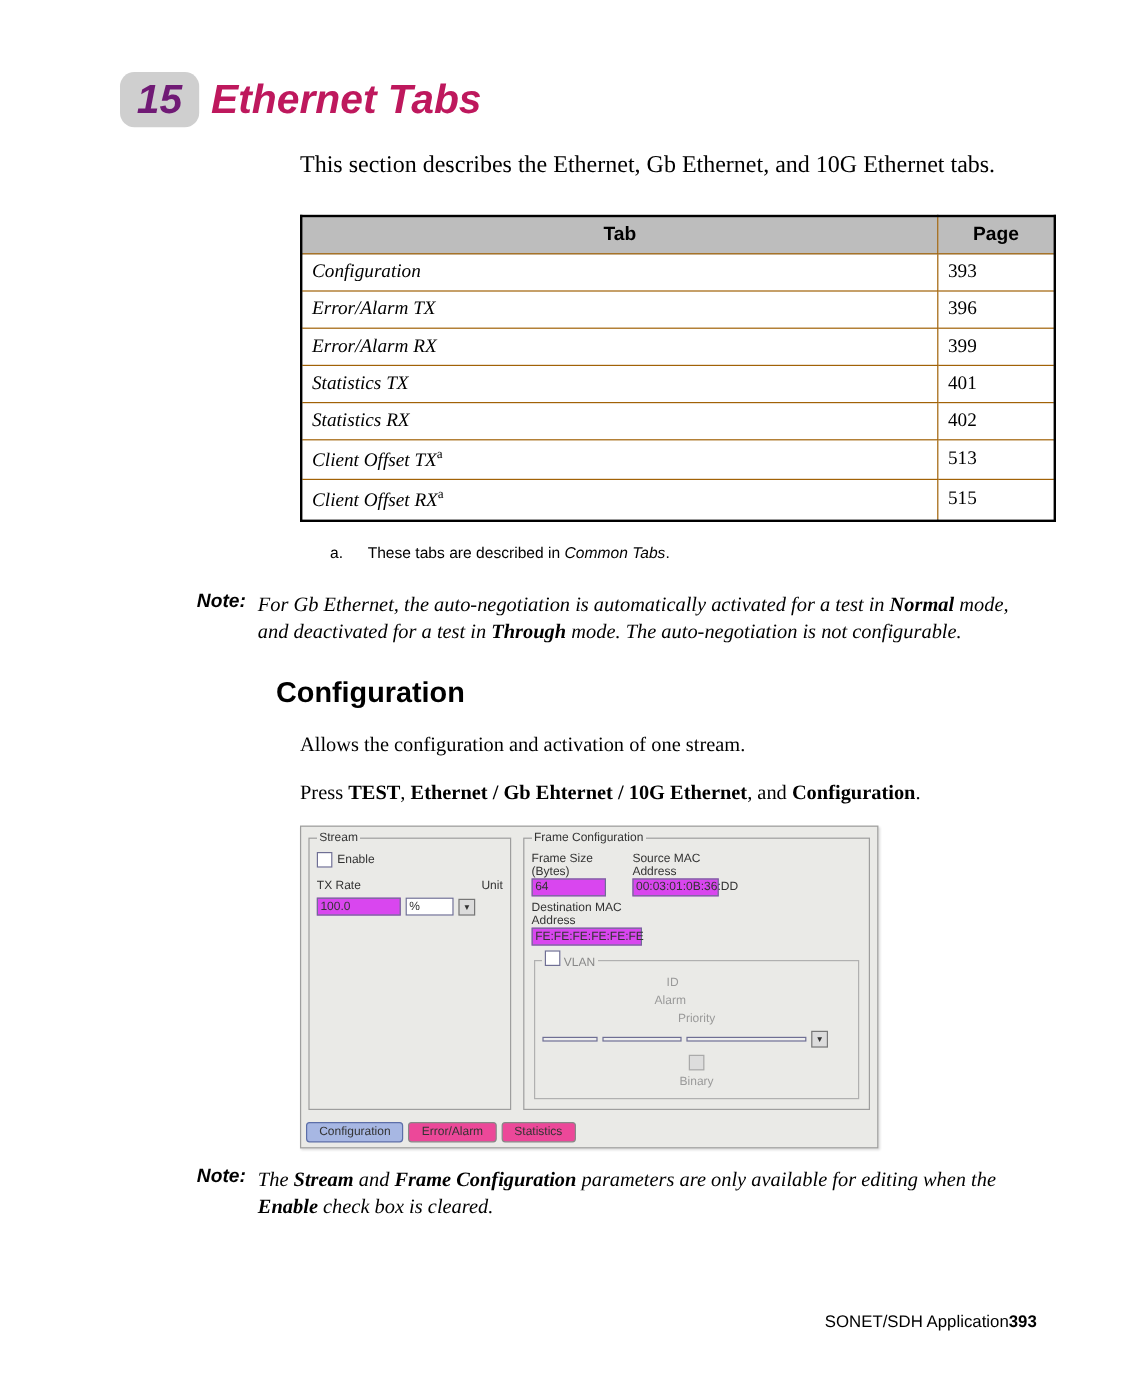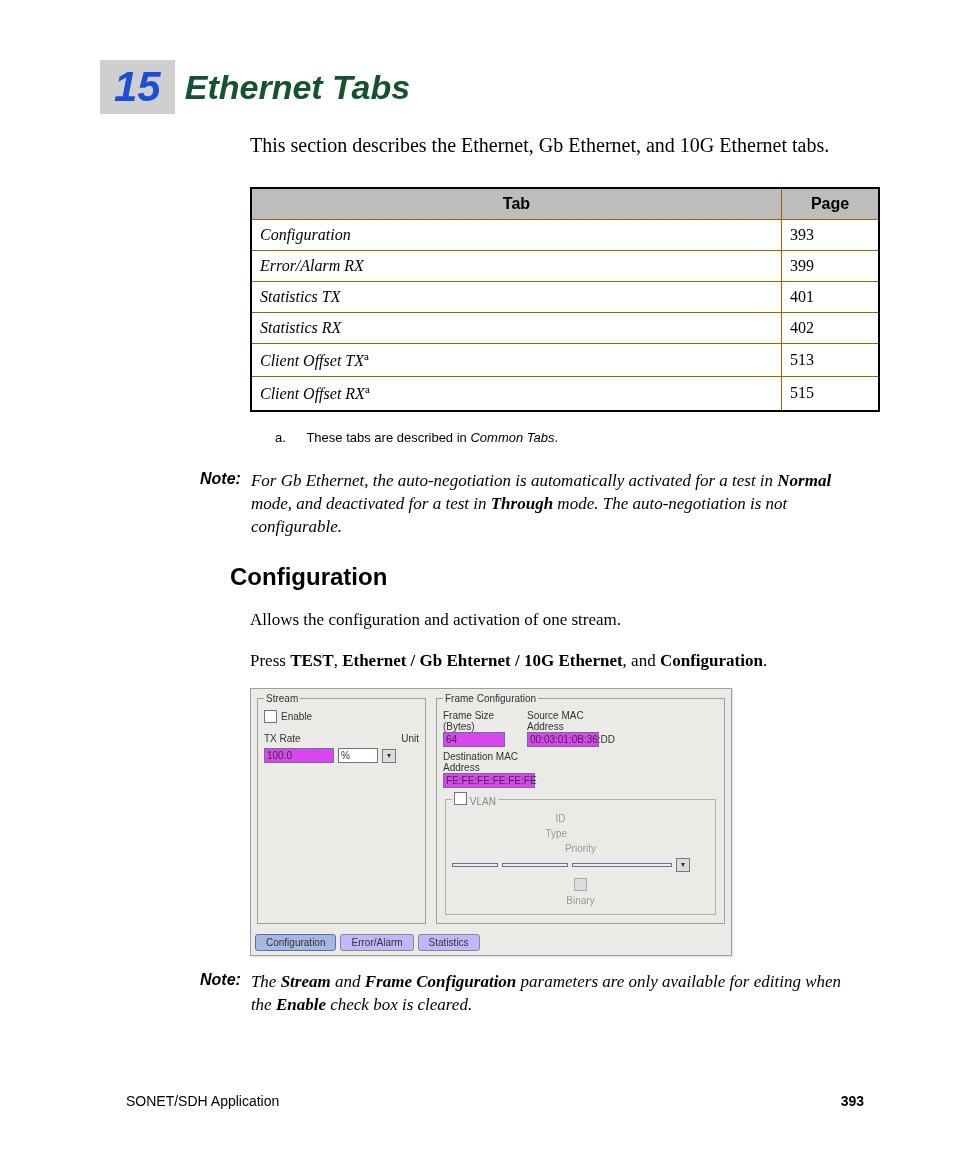--- a/index.html
+++ b/index.html
@@ -23,32 +23,33 @@
     display: flex;
     align-items: center;
     gap: 10px;
     margin-bottom: 20px;
     margin-left: -30px;
   }
   .chap-num-box {
     background: #cfcfcf;
     padding: 6px 14px;
     font-family: Verdana, Arial, sans-serif;
-    font-size: 42px;
-    font-weight: 700;
-    font-style: italic;
-    color: #1d4ed8;
+    font-size: 34px;
+    font-weight: 700;
+    font-style: italic;
+    color: #701a75;
     line-height: 1;
+    border-radius: 12px;
   }
   .chap-title {
     font-family: Verdana, Arial, sans-serif;
     font-size: 34px;
     font-weight: 700;
     font-style: italic;
-    color: #14532d;
+    color: #be185d;
     line-height: 1;
   }
   .intro {
     font-size: 20px;
     margin: 0 0 30px 120px;
     font-family: Georgia, serif;
   }
 
   
   table.tabtable {
@@ -85,21 +86,21 @@
     font-size: 13px;
     margin-left: 145px;
     margin-bottom: 25px;
   }
   .footnote-label { display:inline-block; width:28px; }
 
   
   .note-row {
     display: flex;
     gap: 10px;
-    margin-left: 70px;
+    margin-left: 34px;
     margin-bottom: 25px;
   }
   .note-label {
     font-family: Verdana, Arial, sans-serif;
     font-weight: 700;
     font-style: italic;
     font-size: 16px;
     white-space: nowrap;
   }
   .note-body {
@@ -184,36 +185,36 @@
   .disabled-txt { color:#9a9a9a;flex-direction:column; }
   .tabs-bar {
     display:flex;
     gap:4px;
     padding: 0 4px 4px 4px;
   }
   .tab-btn {
     font-size:10px;
     padding:2px 10px;
     border:1px solid #888;
-    background:#c4b5fd;
+    background:#ec4899;
     border-radius:3px;
   }
   .tab-btn.active {
     background:#a7b7e3;
     border-color:#5c6ea8;
   }
 
   
   .footer {
     position:absolute;
     bottom:50px;
     left:126px;
     right:90px;
     display:flex;
-    justify-content:space-between;
+    justify-content:flex-end;
     font-family: Verdana, Arial, sans-serif;
     font-size:14px;
   }
   .footer .pgnum { font-weight:700; }
 </style>
 </head>
 <body>
 
 <div class="page">
 
@@ -228,20 +229,24 @@
     <thead>
       <tr>
         <th>Tab</th>
         <th>Page</th>
       </tr>
     </thead>
     <tbody>
       <tr>
           <td><span>Configuration</span></td>
           <td>393</td>
+        </tr>
+      <tr>
+          <td><span>Error/Alarm TX</span></td>
+          <td>396</td>
         </tr>
       <tr>
           <td><span>Error/Alarm RX</span></td>
           <td>399</td>
         </tr>
       <tr>
           <td><span>Statistics TX</span></td>
           <td>401</td>
         </tr>
       <tr>
@@ -318,21 +323,21 @@
               <div class="inp" style="width:92px;">FE:FE:FE:FE:FE:FE</div>
             </div>
           </div>
           <fieldset class="subfs">
             <legend>
               <span class="cb"></span>
               <span>VLAN</span>
             </legend>
             <div class="field-row disabled-txt">
               <span class="lab" style="width:50px;">ID</span>
-              <span class="lab" style="width:70px;">Type</span>
+              <span class="lab" style="width:70px;">Alarm</span>
               <span class="lab">Priority</span>
             </div>
             <div class="field-row">
               <span class="inp" style="width:46px; background:#eee;"></span>
               <span class="inp" style="width:66px; background:#eee;"></span>
               <span class="inp" style="width:100px; background:#eee;"></span>
               <span class="dropbtn">▾</span>
             </div>
             <div class="field-row disabled-txt" style="margin-top:6px;">
               <span class="cb disabled"></span>

